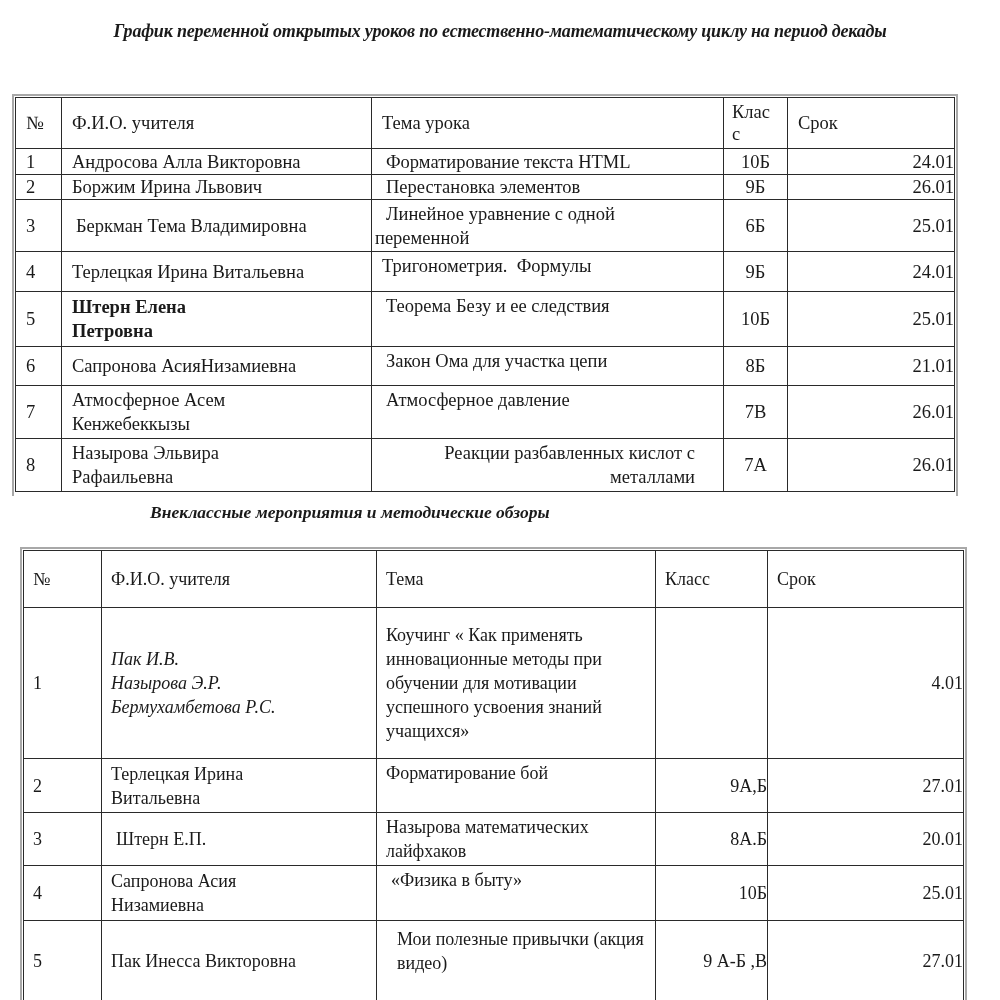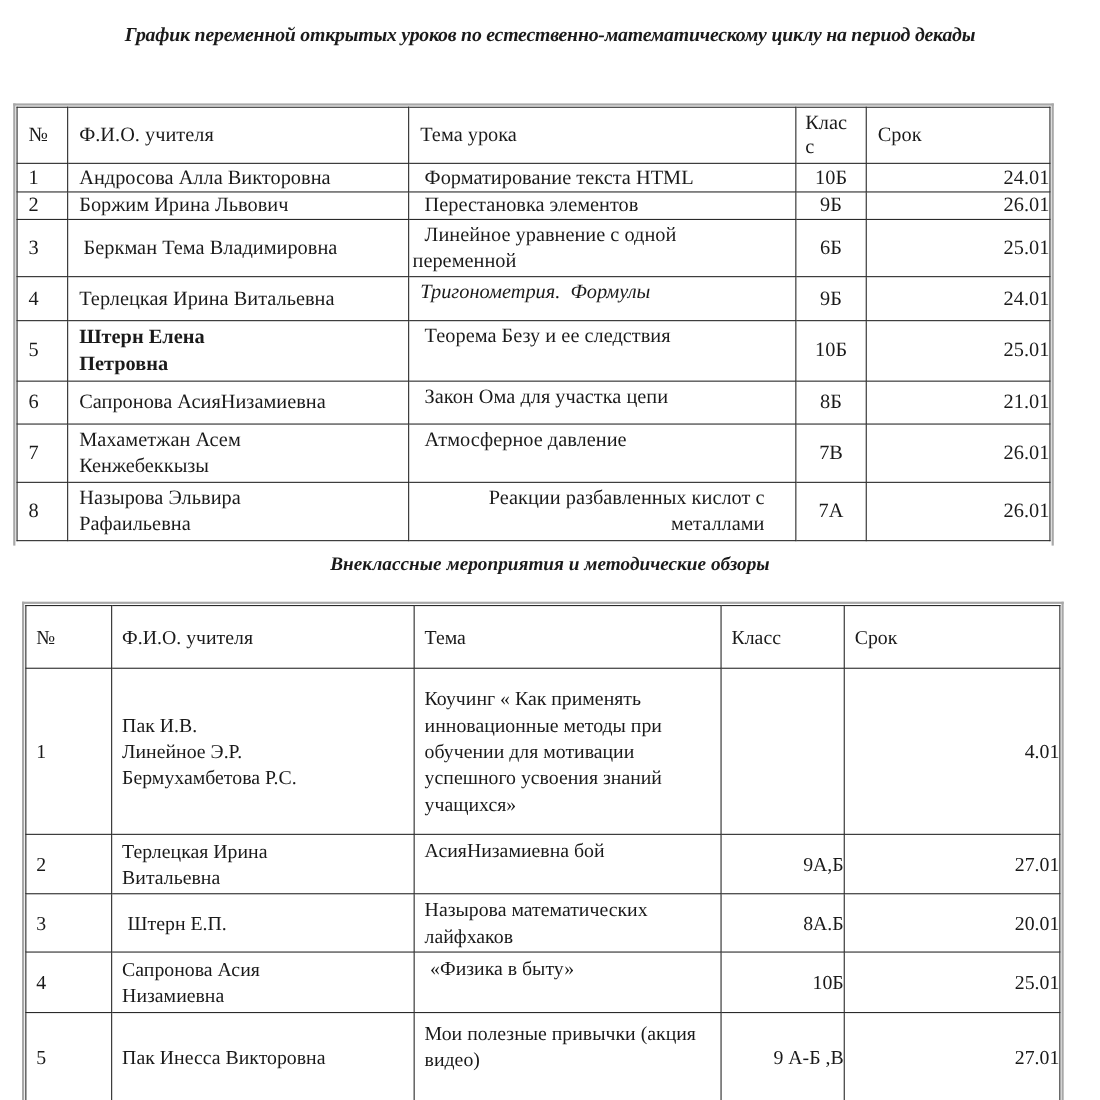--- a/index.html
+++ b/index.html
@@ -8,21 +8,21 @@
     font-family: "Liberation Serif", "DejaVu Serif", serif;
     color: #1a1a1a;
   }
   .title {
     position: absolute; left: 20px; top: 18px; width: 960px;
     text-align: center; font-style: italic; font-weight: bold;
     font-size: 18px; line-height: 26px; letter-spacing: -0.2px;
   }
   .subtitle {
     position: absolute; left: 150px; top: 501px; width: 700px;
-    text-align: center; font-style: italic; font-weight: bold;
+    font-style: italic; font-weight: bold;
     font-size: 17.5px; line-height: 22px;
   }
   .frame {
     position: absolute;
     border: 2px solid #a8a8a8;
     border-bottom: none;
     padding: 1px;
     box-sizing: border-box;
   }
   table {
@@ -62,21 +62,21 @@
   .t2 .c-topic { width: 279px; }
   .t2 .c-class { width: 112px; }
   .t2 .c-date { width: auto; }
   .t2 .center { text-align: right; padding-left: 0; }
   .t2 tr.hdr td { height: 56px; }
   .t2 tr.r1 td { height: 150px; }
   .t2 tr.r2 td { height: 51px; }
   .t2 tr.r3 td { height: 52px; }
   .t2 tr.r4 td { height: 52px; }
   .t2 tr.r5 td { height: 80px; }
-  .line { display: block; }
+  .line { display: block; font-style: italic; }
 </style>
 </head>
 <body>
 
 <div class="title">График переменной открытых уроков по естественно-математическому циклу на период декады</div>
 
 <div class="frame t1">
   <table>
     <colgroup>
       <col class="c-num">
@@ -114,21 +114,21 @@
       <td style="padding-left:14px">Беркман Тема Владимировна</td>
       <td class="topic-wrap" style="text-indent:11px;line-height:24px;">
             <span style="display:block;width:300px;">Линейное уравнение с одной переменной</span>
           </td>
       <td class="center">6Б</td>
       <td class="date">25.01</td>
     </tr>
     <tr class="r4">
       <td>4</td>
       <td>Терлецкая Ирина Витальевна</td>
-      <td class="top-align" style="white-space:pre;font-style:italic;">Тригонометрия.  Формулы</td>
+      <td class="top-align" style="white-space:pre;">Тригонометрия.  Формулы</td>
       <td class="center">9Б</td>
       <td class="date">24.01</td>
     </tr>
     <tr class="r5">
       <td>5</td>
       <td>
             <span style="display:block;width:140px;font-weight:bold;">Штерн Елена Петровна</span>
           </td>
       <td class="top-align" style="padding-left:14px!important">Теорема Безу и ее следствия</td>
       <td class="center">10Б</td>
@@ -137,21 +137,21 @@
     <tr class="r6">
       <td>6</td>
       <td>Сапронова АсияНизамиевна</td>
       <td class="top-align" style="padding-left:14px!important">Закон Ома для участка цепи</td>
       <td class="center">8Б</td>
       <td class="date">21.01</td>
     </tr>
     <tr class="r7">
       <td>7</td>
       <td>
-            <span style="display:block;width:200px;">Махаметжан Асем Кенжебеккызы</span>
+            <span style="display:block;width:200px;">Атмосферное Асем Кенжебеккызы</span>
           </td>
       <td class="top-align" style="padding-left:14px!important">Атмосферное давление</td>
       <td class="center">7В</td>
       <td class="date">26.01</td>
     </tr>
     <tr class="r8">
       <td>8</td>
       <td>
             <span style="display:block;width:200px;">Назырова Эльвира Рафаильевна</span>
           </td>
@@ -181,35 +181,35 @@
       <td>№</td>
       <td>Ф.И.О. учителя</td>
       <td>Тема</td>
       <td>Класс</td>
       <td>Срок</td>
     </tr>
     <tr class="r1">
       <td>1</td>
       <td>
         <span class="line">Пак И.В.</span>
-        <span class="line">Линейное Э.Р.</span>
+        <span class="line">Назырова Э.Р.</span>
         <span class="line">Бермухамбетова Р.С.</span>
       </td>
       <td>
             <span style="display:block;width:262px;">Коучинг « Как применять инновационные методы при обучении для мотивации успешного усвоения знаний учащихся»</span>
           </td>
       <td class="center"></td>
       <td class="center" style="padding-left:8px">4.01</td>
     </tr>
     <tr class="r2">
       <td>2</td>
       <td>
             <span style="display:block;width:190px;">Терлецкая Ирина Витальевна</span>
           </td>
-      <td class="top-align">АсияНизамиевна бой</td>
+      <td class="top-align">Форматирование бой</td>
       <td class="center">9А,Б</td>
       <td class="center" style="padding-left:8px">27.01</td>
     </tr>
     <tr class="r3">
       <td>3</td>
       <td style="padding-left:14px">Штерн Е.П.</td>
       <td>
             <span style="display:block;width:250px;">Назырова математических лайфхаков</span>
           </td>
       <td class="center">8А.Б</td>
@@ -221,20 +221,20 @@
             <span style="display:block;width:190px;">Сапронова Асия Низамиевна</span>
           </td>
       <td class="top-align" style="padding-left:14px!important">«Физика в быту»</td>
       <td class="center" style="padding-left:6px">10Б</td>
       <td class="center" style="padding-left:8px">25.01</td>
     </tr>
     <tr class="r5">
       <td style="padding-bottom:12px">5</td>
       <td style="padding-bottom:12px">Пак Инесса Викторовна</td>
       <td style="vertical-align:top;padding-top:6px">
-            <span style="display:block;width:250px;">Мои полезные привычки (акция видео)</span>
+            <span style="display:block;width:250px;margin-left:11px;">Мои полезные привычки (акция видео)</span>
           </td>
       <td class="center" style="padding-bottom:12px">9 А-Б ,В</td>
       <td class="center" style="padding-left:8px;padding-bottom:12px">27.01</td>
     </tr>
   </tbody>
     </table>
 </div>
 
 </body></html>

